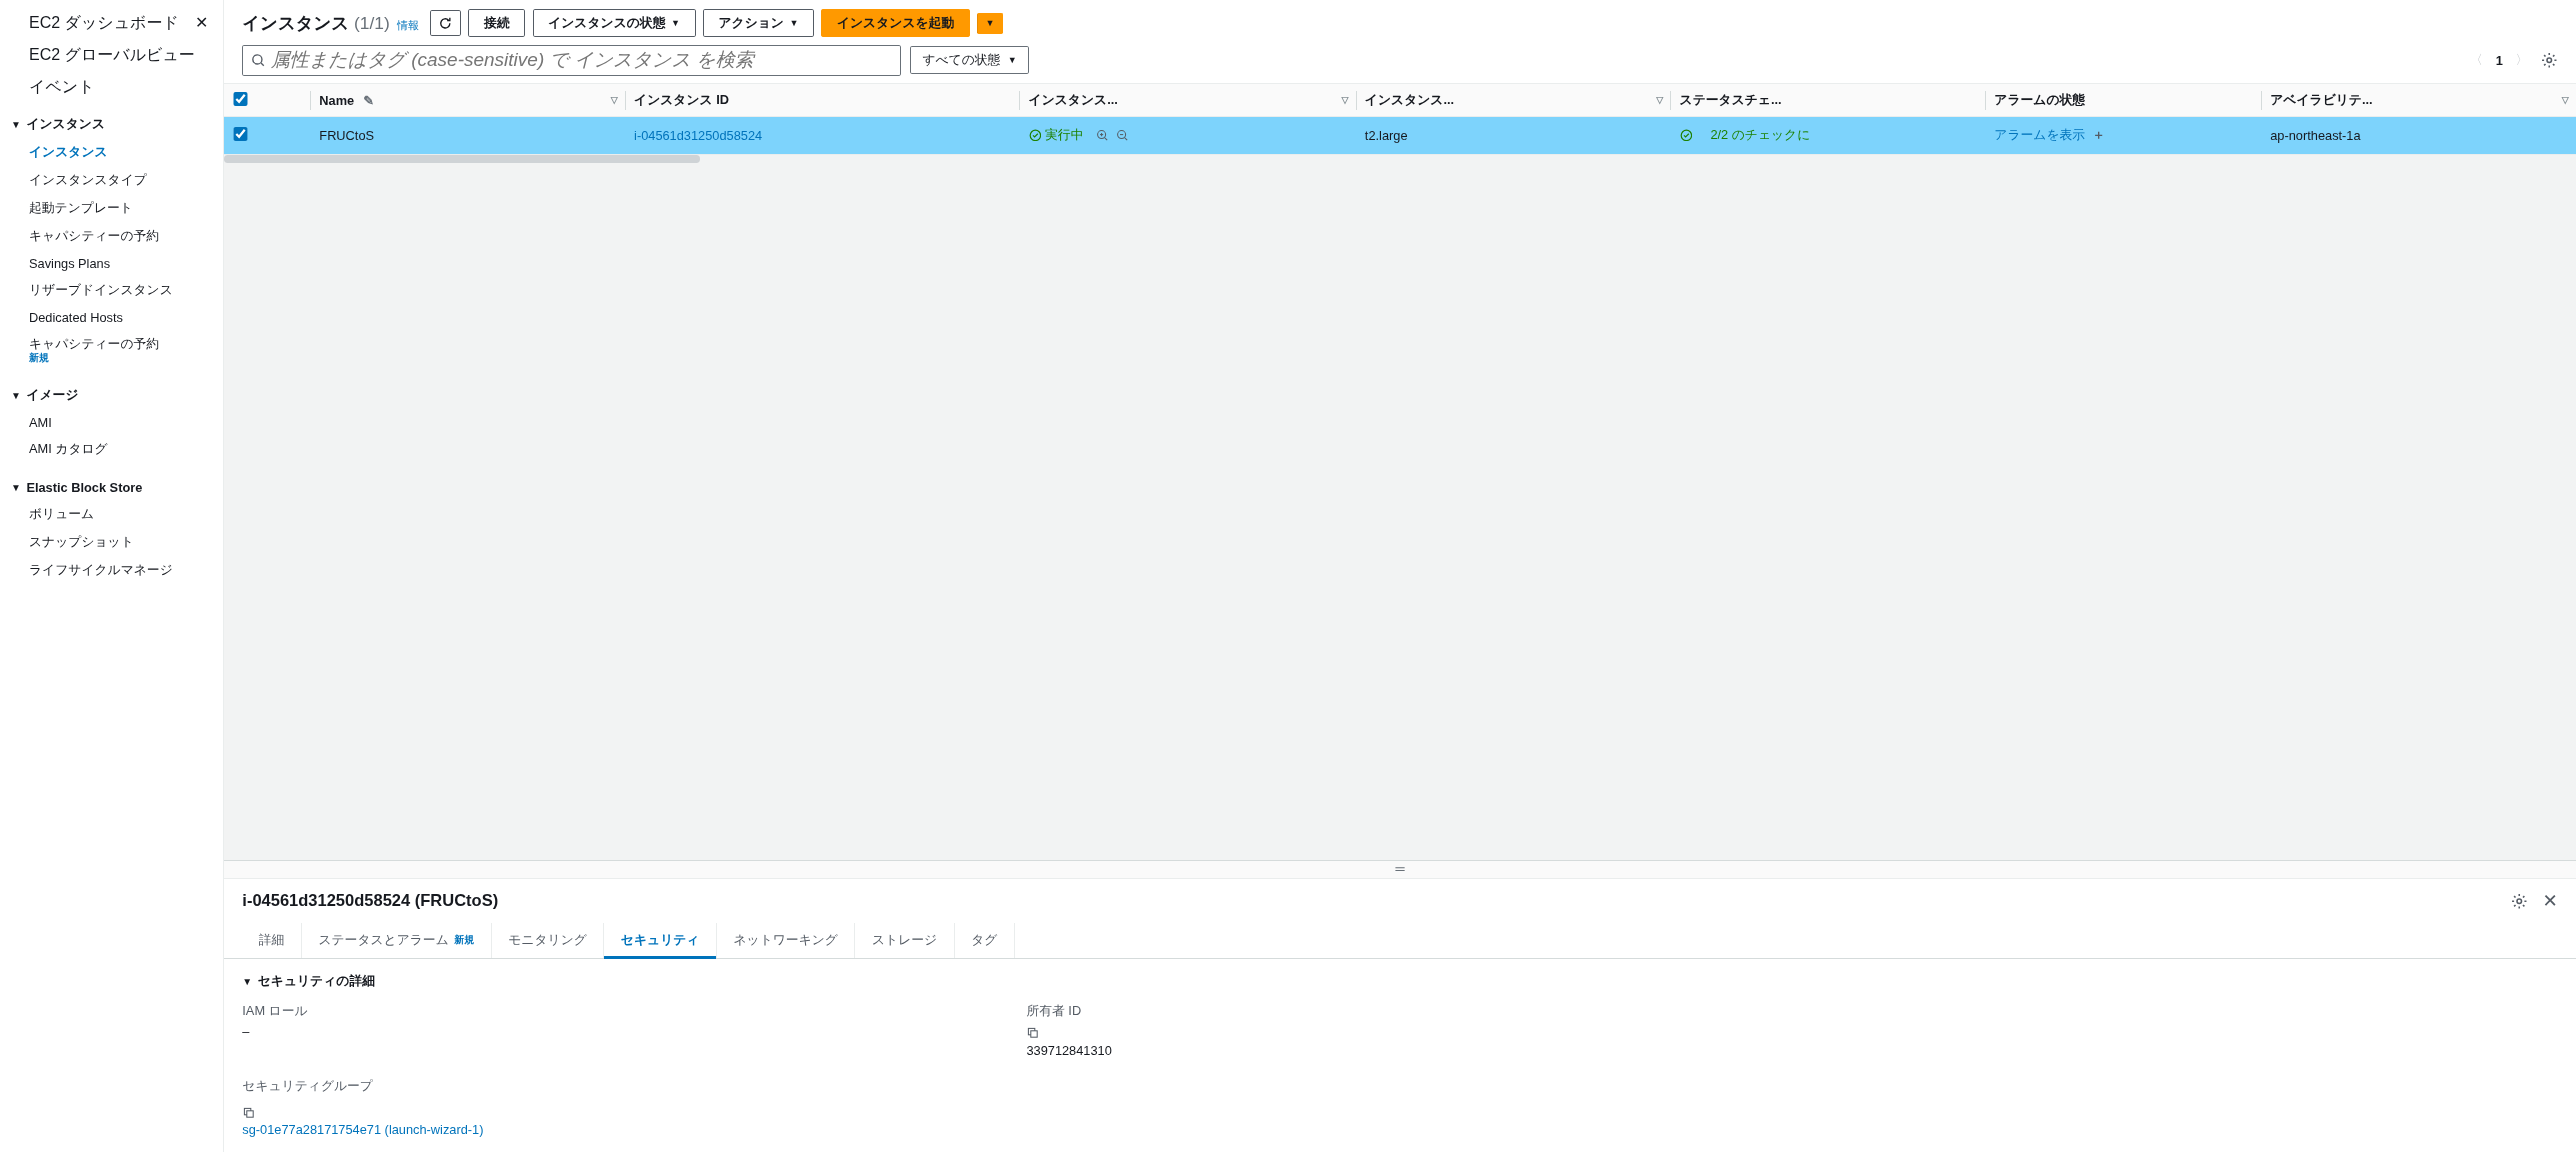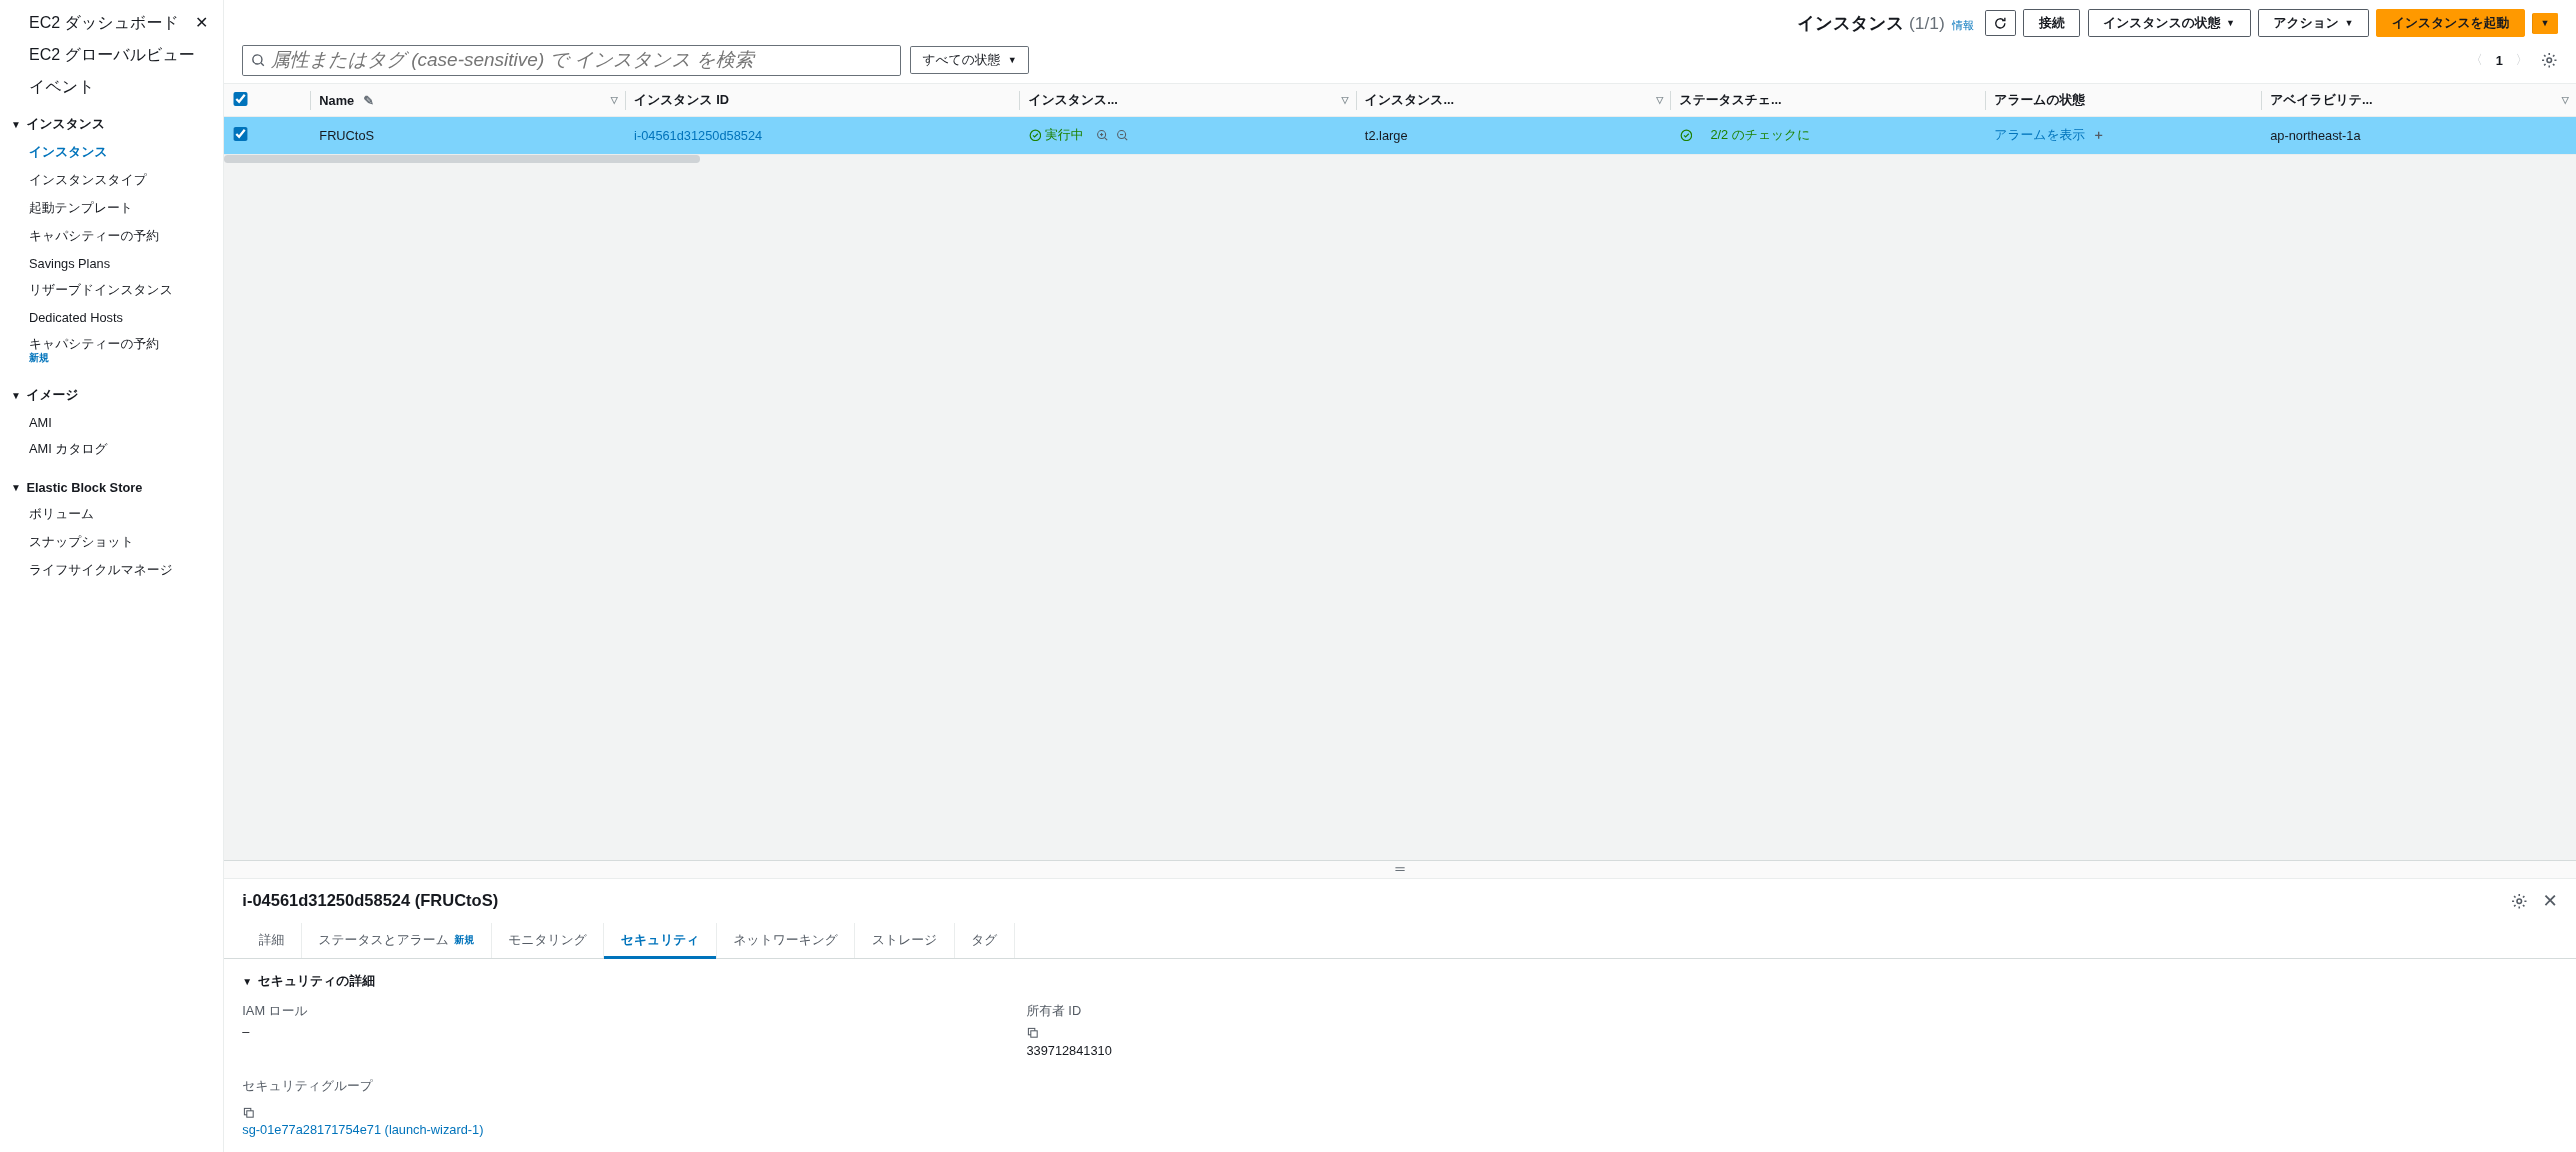--- a/index.html
+++ b/index.html
@@ -15,21 +15,21 @@
 .sidebar .section-header .caret { font-size: 10px; color: #16191f; }
 .sidebar .section-items { padding: 0 14.6px 3.7px 29px; }
 .sidebar .section-items .sitem { display: block; padding: 5.5px 0; font-size: 12.8px; color: #16191f; cursor: pointer; }
 .sidebar .section-items .sitem.active { color: #0073bb; font-weight: 700; }
 .sidebar .badge-new { font-size: 10px; color: #0073bb; font-weight: 700; display: block; margin-top: -1.8px; }
 
 
 .main { flex: 1; display: flex; flex-direction: column; overflow: hidden; }
 
 
-.header-row { display: flex; align-items: center; justify-content: flex-end; padding: 9.1px 18.3px 7.3px 18.3px; gap: 11px; }
+.header-row { display: flex; align-items: center; justify-content: flex-start; padding: 9.1px 18.3px 7.3px 18.3px; gap: 11px; }
 .title-block { display: flex; align-items: baseline; gap: 7.3px; }
 .title-block h1 { font-size: 17.4px; font-weight: 700; }
 .title-block .count { color: #687078; font-weight: 400; }
 .title-block .info-link { font-size: 11px; color: #0073bb; cursor: pointer; }
 .header-buttons { display: flex; gap: 7.3px; align-items: center; }
 .btn { border: 0.9px solid #545b64; background: #fff; padding: 4.6px 14.6px; font-size: 12.8px; cursor: pointer; display: inline-flex; align-items: center; gap: 5.5px; border-radius: 1.8px; font-weight: 700; color: #16191f; }
 .btn.icon-only { padding: 4.6px 7.3px; }
 .btn .caret-down { font-size: 9.1px; }
 .btn.primary { background: #ff9900; border-color: #ff9900; color: #16191f; }
 .btn.primary-split { background: #ff9900; border-color: #ff9900; border-left: 0.9px solid #e88b00; padding: 4.6px 7.3px; }

